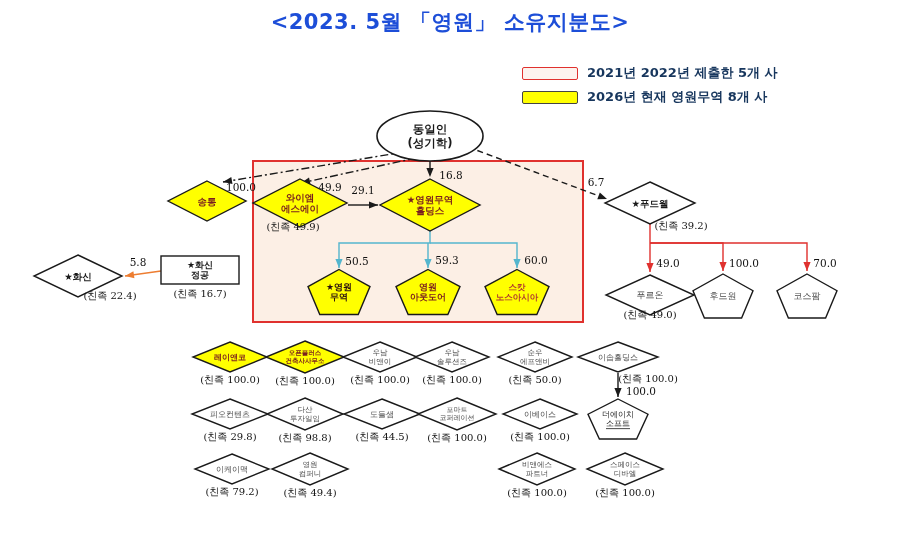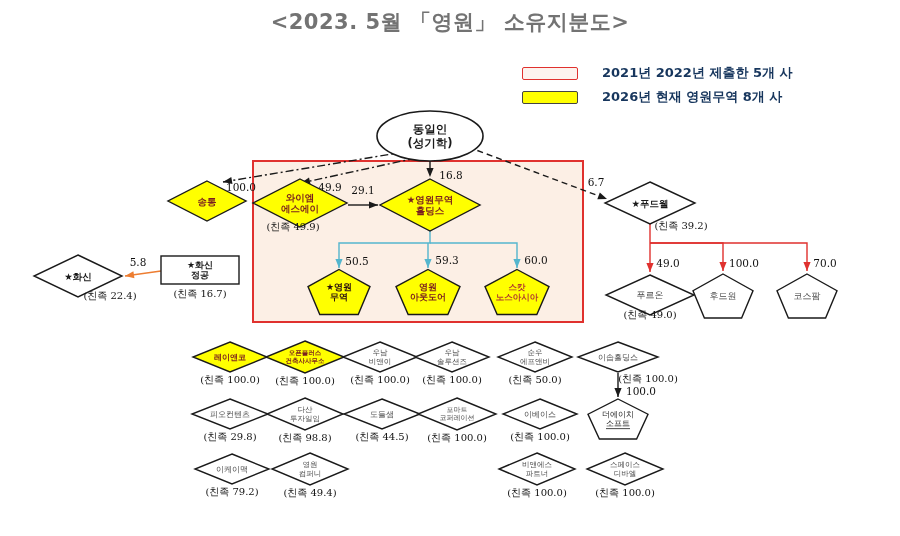--- a/index.html
+++ b/index.html
@@ -1,21 +1,21 @@
 <!DOCTYPE html>
 <html><head>
 <meta charset="utf-8">
 <style>
   html,body{margin:0;padding:0;}
   body{width:900px;height:536px;position:relative;background:#ffffff;overflow:hidden;
        font-family:"DejaVu Sans",sans-serif;}
   .page-title{position:absolute;top:8px;left:0;right:0;text-align:center;
-       font-size:21px;font-weight:bold;color:#737373;letter-spacing:0.5px;}
+       font-size:21px;font-weight:bold;color:#1d4ed8;letter-spacing:0.5px;}
   .legend{position:absolute;left:522px;top:64px;}
-  .legend-row{display:flex;align-items:center;gap:24px;margin-bottom:6px;}
+  .legend-row{display:flex;align-items:center;gap:9px;margin-bottom:6px;}
   .legend-swatch{width:56px;height:13px;border-radius:2px;box-sizing:border-box;}
   .legend-label{font-size:13px;font-weight:bold;}
   svg text{text-anchor:middle;}
   .edge-label{font-family:"DejaVu Serif","Liberation Serif",serif;font-size:10.5px;fill:#111;}
   .sub-label{font-family:"DejaVu Serif","Liberation Serif",serif;font-size:10px;fill:#111;}
   .node-label{font-family:"DejaVu Sans",sans-serif;}
 </style>
 </head>
 <body>
 

